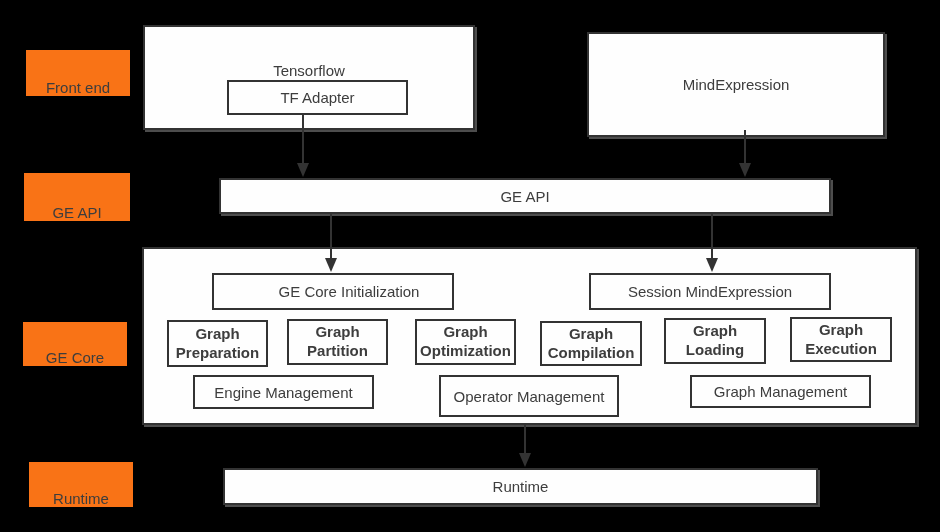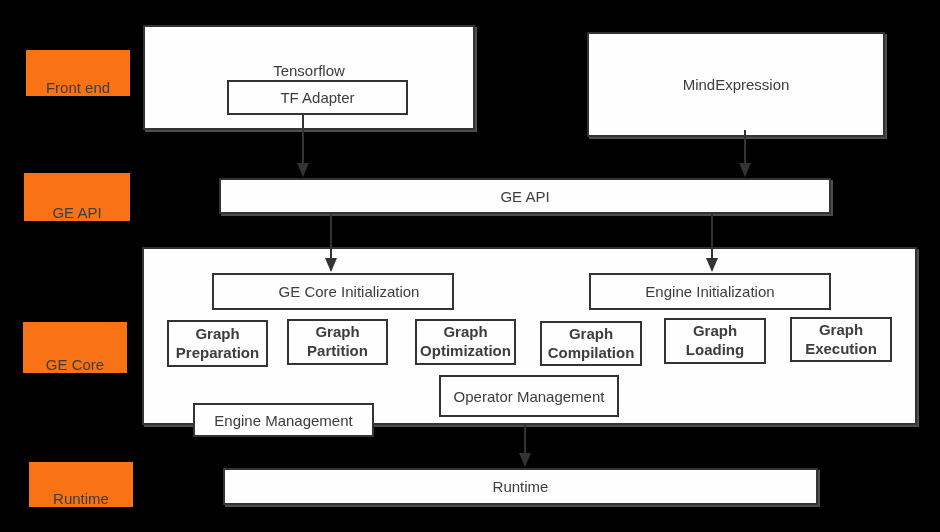--- a/index.html
+++ b/index.html
@@ -21,21 +21,21 @@
   .row-label {
     position: absolute;
     background: #f97316;
     display: flex;
     align-items: flex-end;
     justify-content: center;
     text-align: center;
   }
   .row-label.front-end { left: 26px; top: 50px;  width: 104px; height: 46px; }
   .row-label.ge-api    { left: 24px; top: 173px; width: 106px; height: 48px; }
-  .row-label.ge-core   { left: 23px; top: 322px; width: 104px; height: 51px; }
+  .row-label.ge-core   { left: 23px; top: 322px; width: 104px; height: 44px; }
   .row-label.runtime   { left: 29px; top: 462px; width: 104px; height: 45px; }
 
   
   .box {
     position: absolute;
     background: #fefefe;
     border: 2px solid #333333;
     box-sizing: border-box;
     display: flex;
     align-items: center;
@@ -60,21 +60,21 @@
 
   .stage-box { line-height: 1.25; font-weight: bold; }
   .stage-box span { white-space: pre-line; }
   .stage-box.s0 { left: 167px; top: 320px; width: 101px; height: 47px; }
   .stage-box.s1 { left: 287px; top: 319px; width: 101px; height: 46px; }
   .stage-box.s2 { left: 415px; top: 319px; width: 101px; height: 46px; }
   .stage-box.s3 { left: 540px; top: 321px; width: 102px; height: 45px; }
   .stage-box.s4 { left: 664px; top: 318px; width: 102px; height: 46px; }
   .stage-box.s5 { left: 790px; top: 317px; width: 102px; height: 45px; }
 
-  .mgmt-box.m0 { left: 193px; top: 375px; width: 181px; height: 34px; margin-top: 28px; }
+  .mgmt-box.m0 { left: 193px; top: 375px; width: 181px; height: 34px; }
   .mgmt-box.m1 { left: 439px; top: 375px; width: 180px; height: 42px; }
   .mgmt-box.m2 { left: 690px; top: 375px; width: 181px; height: 33px; }
 
   .runtime-bar { left: 223px; top: 468px; width: 595px; height: 37px; }
 
   
   .arrow-line {
     position: absolute;
     width: 2px;
     background: #333333;
@@ -131,21 +131,21 @@
   <div class="box ge-api-bar">
     <span>GE API</span>
   </div>
 
   <div class="box no-center ge-core-outer"></div>
 
   <div class="box inner-box ge-core-init">
     <span>GE Core Initialization</span>
   </div>
   <div class="box inner-box session-init">
-    <span>Engine Initialization</span>
+    <span>Session MindExpression</span>
   </div>
 
   <div class="box inner-box stage-box s0">
     <span>Graph
 Preparation</span>
   </div>
   <div class="box inner-box stage-box s1">
     <span>Graph
 Partition</span>
   </div>
@@ -165,20 +165,23 @@
     <span>Graph
 Execution</span>
   </div>
 
   <div class="box inner-box mgmt-box m0">
     <span>Engine Management</span>
   </div>
   <div class="box inner-box mgmt-box m1">
     <span>Operator Management</span>
   </div>
+  <div class="box inner-box mgmt-box m2">
+    <span>Graph Management</span>
+  </div>
 
   <div class="box runtime-bar">
     <span>Runtime</span>
   </div>
 
   <div class="arrow-line a1-line"></div>
   <div class="arrow-head a1-head"></div>
 
   <div class="arrow-line a2-line"></div>
   <div class="arrow-head a2-head"></div>

